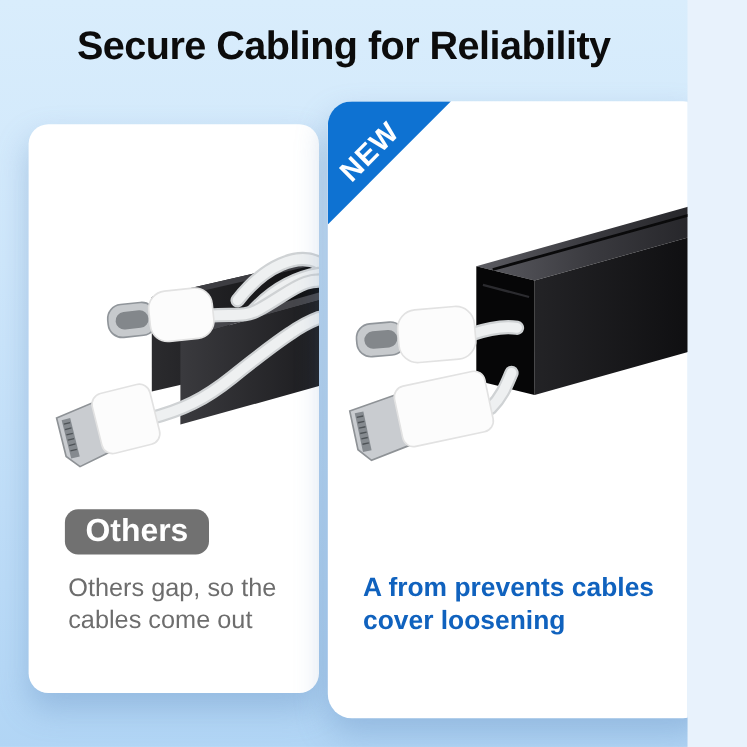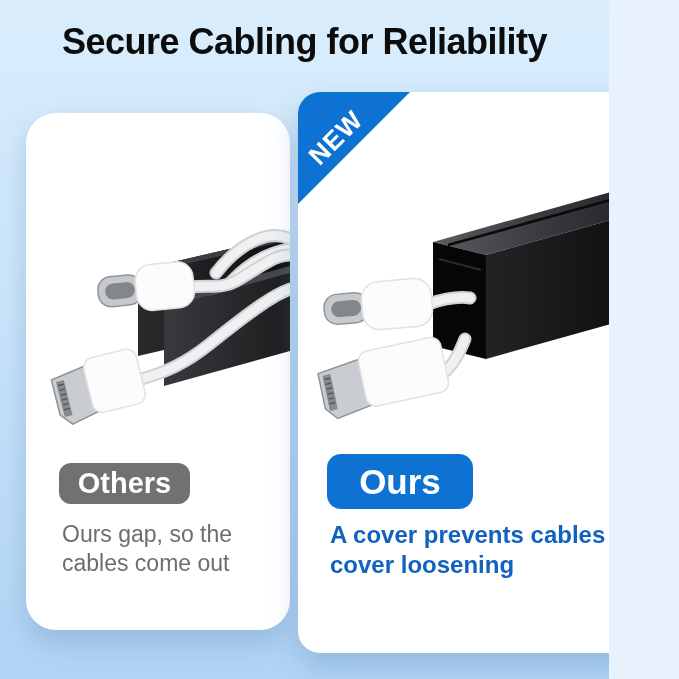--- a/index.html
+++ b/index.html
@@ -1,30 +1,31 @@
 <!DOCTYPE html>
 <html><head>
 <meta charset="utf-8">
 <style>
   html,body{margin:0;padding:0;}
   body{font-family:"Liberation Sans", sans-serif; background:#e8f2fc;}
   .stage{
     position:relative; width:609px; height:679px; overflow:hidden;
     background:linear-gradient(180deg,#d9edfc 0%, #cfe7fb 35%, #b1d5f5 100%);
+    padding-left:16px;
   }
   .page-title{
     position:absolute; left:0; top:21px; width:100%;
     text-align:center; font-size:36px; font-weight:bold; letter-spacing:-0.5px;
     color:#0c0c0c; margin:0;
   }
   .card{
     position:absolute; background:#ffffff;
     box-shadow:0 14px 28px rgba(96,140,190,0.38);
   }
-  .card-others{ left:26px; top:113px; width:264px; height:517px; border-radius:30px; overflow:hidden; }
+  .card-others{ left:26px; top:113px; width:264px; height:517px; border-radius:18px; overflow:hidden; }
   .card-ours{ left:298px; top:92px; width:345px; height:561px; border-radius:22px; overflow:hidden; }
   .photo{ position:absolute; left:0; }
   .photo-others{ top:40px; width:264px; height:340px; }
   .photo-ours{ top:55px; width:345px; height:320px; }
   .badge{
     position:absolute; display:flex; align-items:center; justify-content:center;
     color:#ffffff; font-weight:bold;
   }
   .badge-others{
     left:33px; top:350px; width:131px; height:41px; border-radius:12px;
@@ -117,21 +118,21 @@
         </g>
         <rect x="62" y="200" width="54" height="56" rx="10" fill="#fcfcfc" stroke="#e2e2e2" stroke-width="1.5"></rect>
       </g>
     </svg>
 
     <div class="badge badge-others">
       <span>Others</span>
     </div>
 
     <p class="caption caption-others">
-      <span>Ours gap, so the</span>
+      <span>Others gap, so the</span>
       <span>cables come out</span>
     </p>
   </div>
 
   <div class="card card-ours">
 
     <svg class="photo photo-ours" viewBox="0 0 345 320" aria-hidden="true">
       <defs>
         <linearGradient id="gRtop" x1="0" y1="0" x2="1" y2="0">
           <stop offset="0" stop-color="#5c5c62"></stop>
@@ -185,23 +186,20 @@
         </g>
         <rect x="64" y="198" width="84" height="56" rx="10" fill="#fcfcfc" stroke="#e2e2e2" stroke-width="1.5"></rect>
       </g>
     </svg>
 
     <svg class="ribbon" viewBox="0 0 112 112">
       <polygon points="0,0 112,0 0,112" fill="#0e72d2"></polygon>
       <text x="44" y="52" transform="rotate(-45 44 52)">NEW</text>
     </svg>
 
-    <div class="badge badge-ours">
-      <span>Ours</span>
-    </div>
 
     <p class="caption caption-ours">
-      <span>A cover prevents cables</span>
+      <span>A from prevents cables</span>
       <span>cover loosening</span>
     </p>
   </div>
 
 </div>
 
 </body></html>

